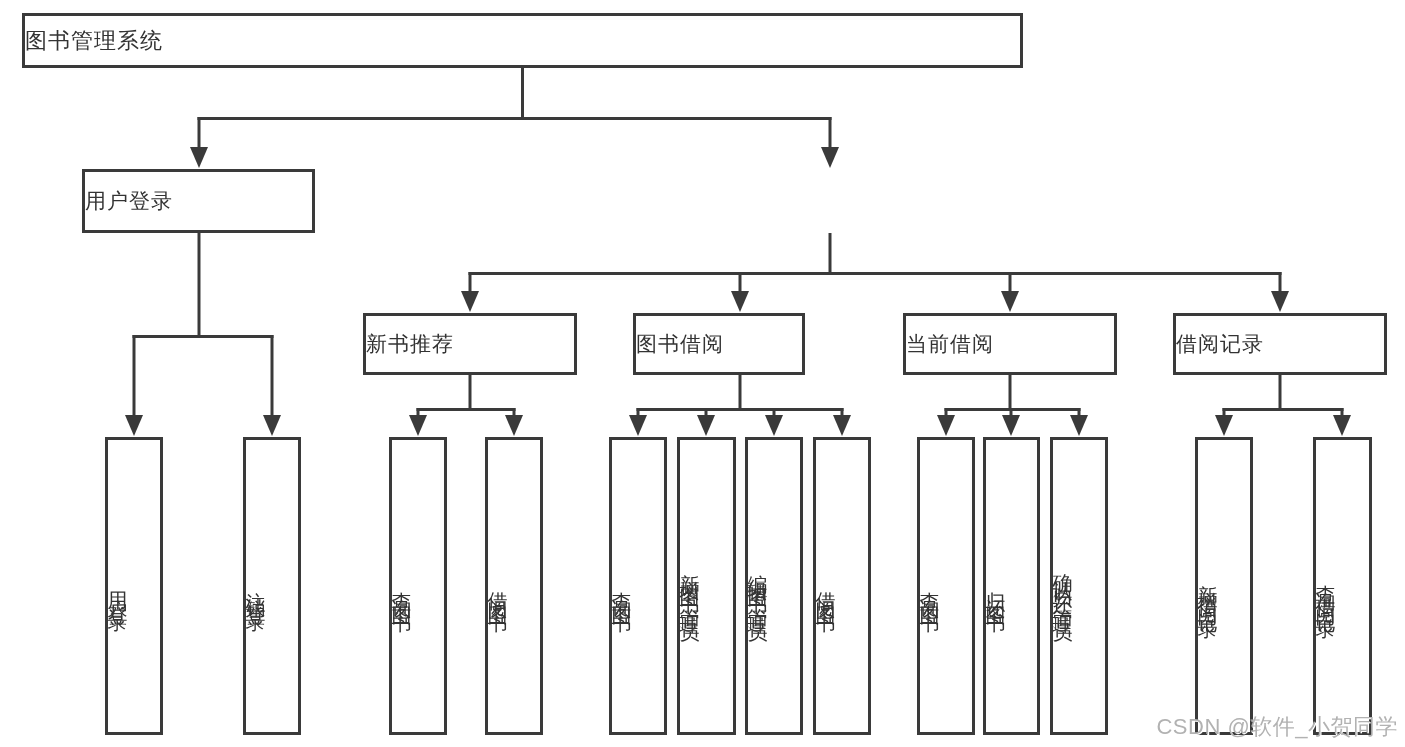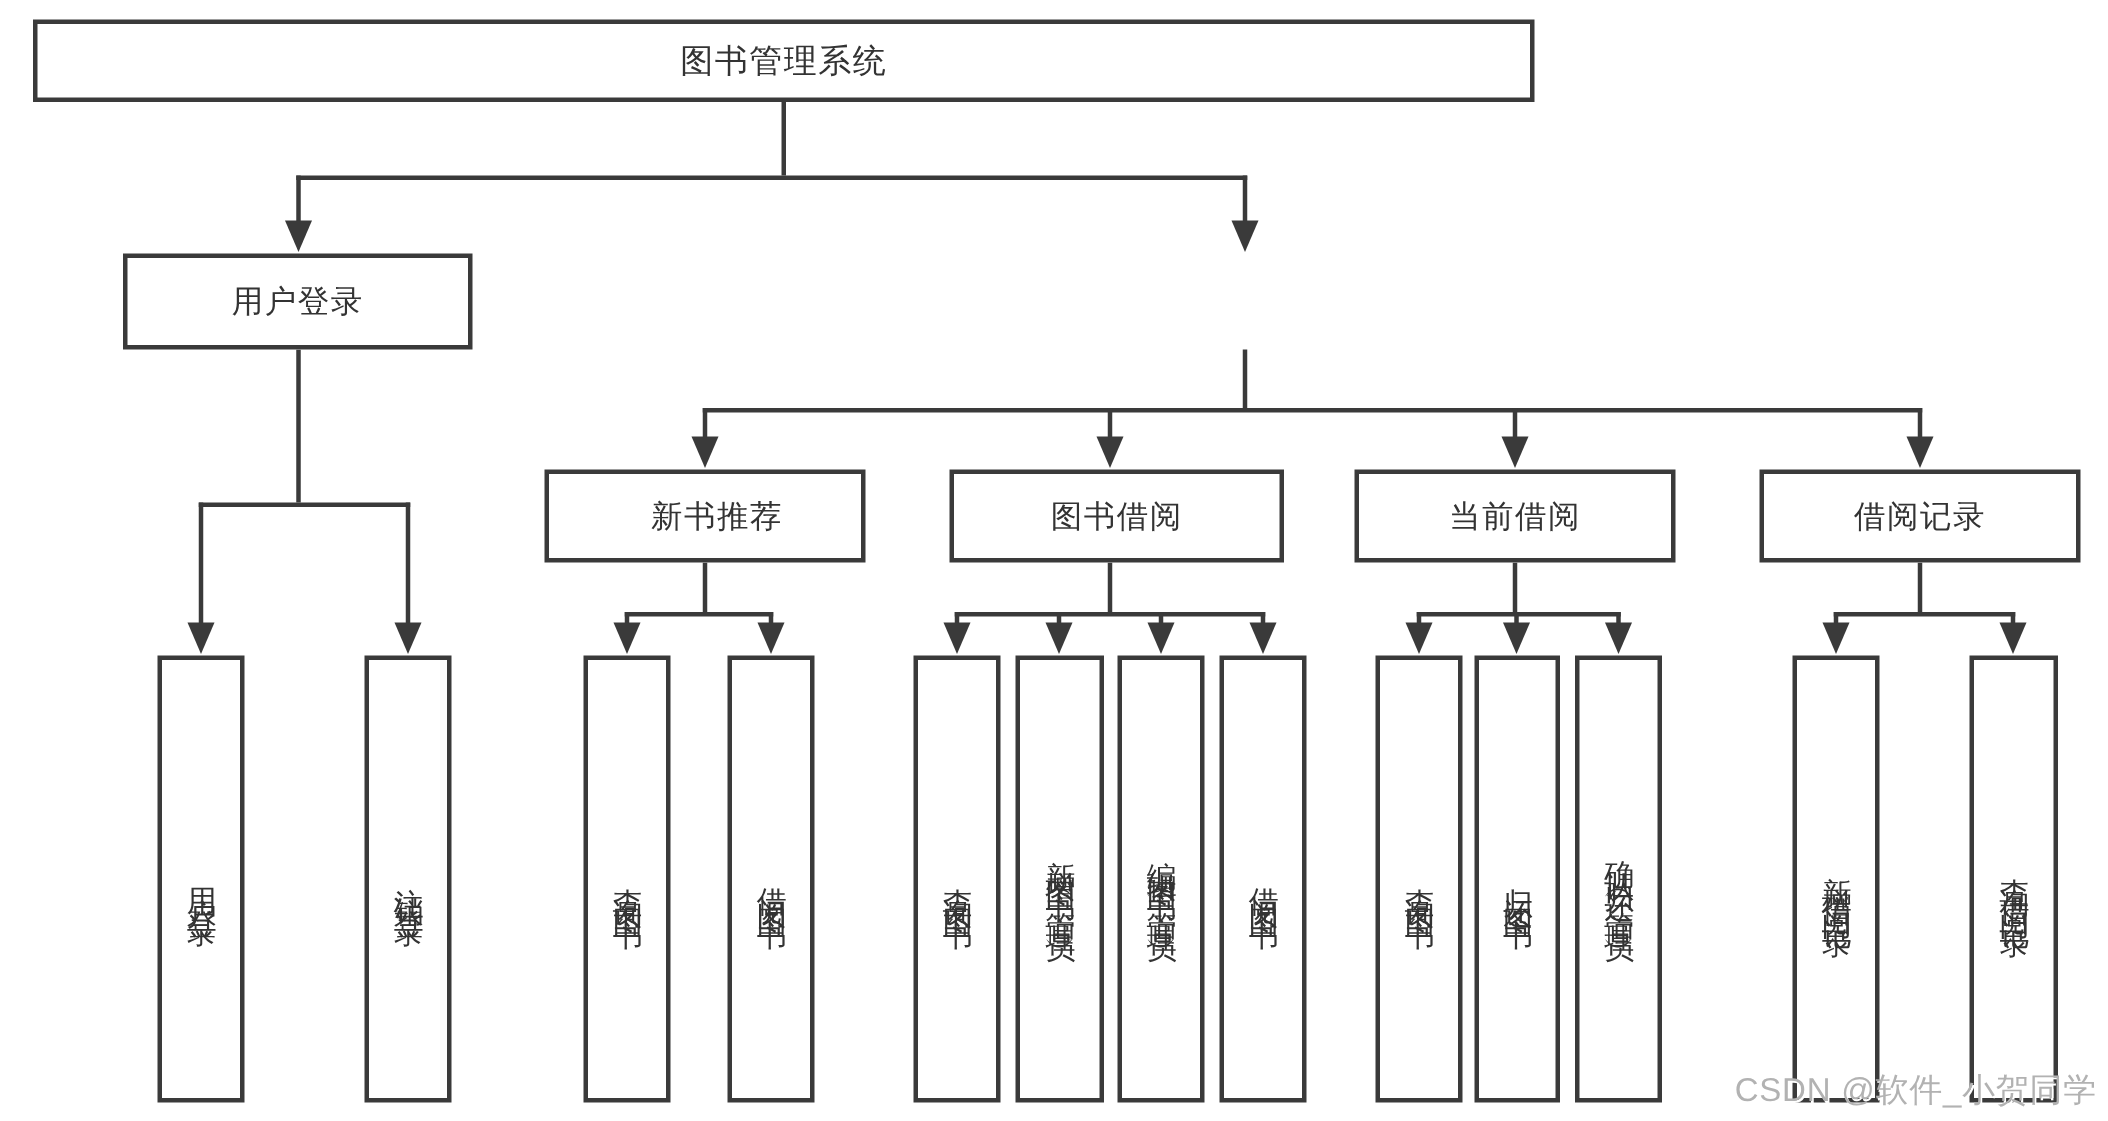--- a/index.html
+++ b/index.html
@@ -9,21 +9,21 @@
     background:#ffffff;
     font-family:"Liberation Sans","DejaVu Sans",sans-serif;
     overflow:hidden;
   }
   .connectors{position:absolute;left:0;top:0;width:1405px;height:747px;}
   .node{
     position:absolute;
     box-sizing:border-box;
     border:3px solid #3a3a3a;
     background:#ffffff;
-    display:flex;align-items:center;justify-content:center;
+    display:flex;align-items:center;justify-content:flex-start;
     color:#333333;
   }
   .hbox{font-size:21px;letter-spacing:1px;}
   .root{font-size:22px;}
   .vbox span{
     writing-mode:vertical-rl;
     text-orientation:mixed;
     font-size:20px;
     letter-spacing:7px;
     line-height:1;
@@ -116,24 +116,24 @@
   </svg>
 
   <div class="node hbox root" style="left:22px;top:13px;width:1001px;height:55px;">
     <span>图书管理系统</span>
   </div>
 
   <div class="node hbox" style="left:82px;top:169px;width:233px;height:64px;">
     <span>用户登录</span>
   </div>
 
-  <div class="node hbox" style="left:363px;top:313px;width:214px;height:62px;padding-left:16px;">
+  <div class="node hbox" style="left:363px;top:313px;width:214px;height:62px;">
     <span>新书推荐</span>
   </div>
-  <div class="node hbox" style="left:633px;top:313px;width:223px;height:62px;">
+  <div class="node hbox" style="left:633px;top:313px;width:172px;height:62px;">
     <span>图书借阅</span>
   </div>
   <div class="node hbox" style="left:903px;top:313px;width:214px;height:62px;">
     <span>当前借阅</span>
   </div>
   <div class="node hbox" style="left:1173px;top:313px;width:214px;height:62px;">
     <span>借阅记录</span>
   </div>
 
   <div class="node vbox" style="left:105px;top:437px;width:58px;height:298px;">

